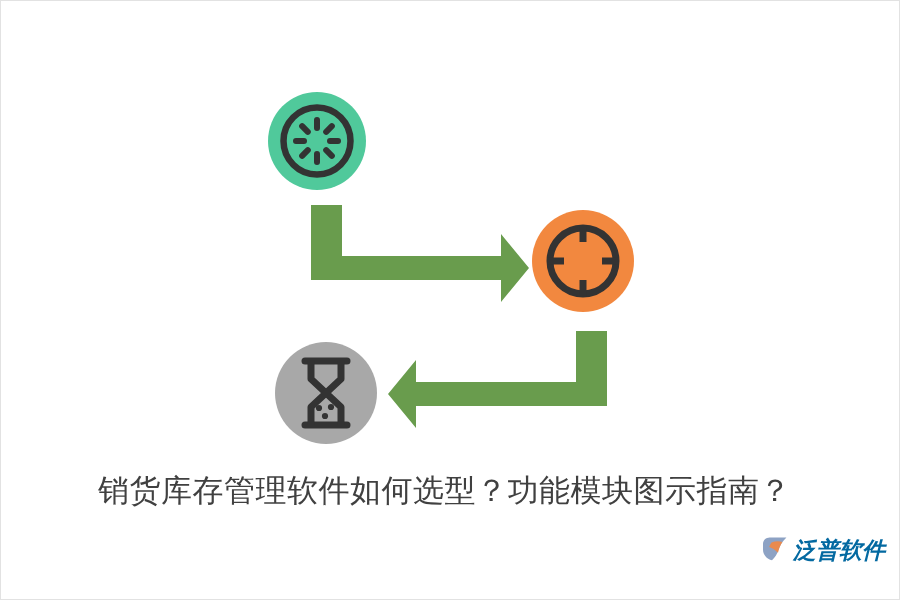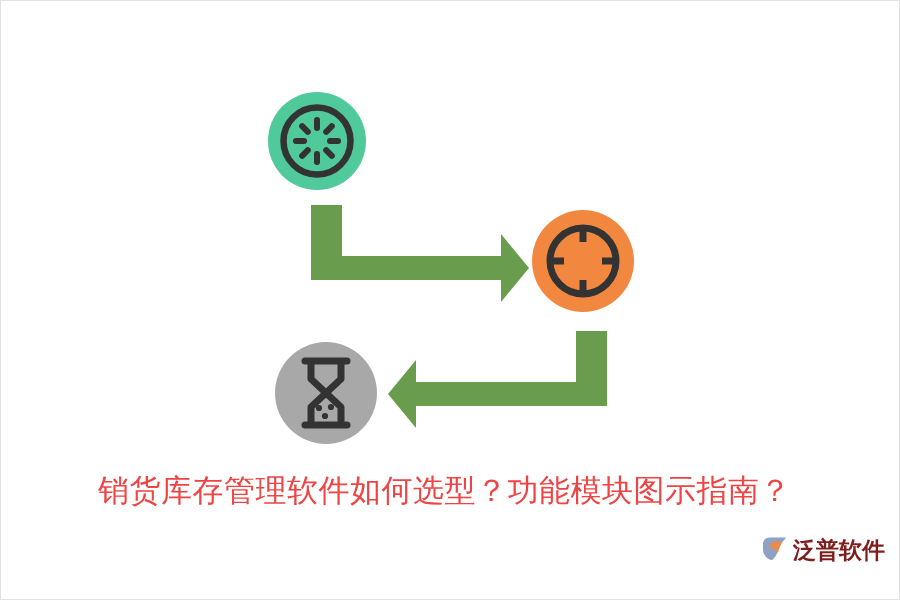--- a/index.html
+++ b/index.html
@@ -34,21 +34,21 @@
   #title-text {
     position: absolute;
     left: 0;
     top: 466px;
     width: 887px;
     text-align: center;
     font-family: "DejaVu Sans", "Liberation Sans", sans-serif;
     font-size: 31px;
     line-height: 46px;
     letter-spacing: 0.5px;
-    color: #ef4444;
+    color: #404040;
     white-space: nowrap;
     font-weight: 400;
   }
 
   
   #watermark {
     position: absolute;
     right: 14px;
     bottom: 12px;
     width: 140px;
@@ -63,24 +63,25 @@
   #watermark-mark {
     width: 30px;
     height: 30px;
     flex: 0 0 auto;
     margin-right: 3px;
   }
   #watermark-brand {
     font-family: "DejaVu Sans", "Liberation Sans", sans-serif;
     font-size: 23px;
     font-weight: 700;
-    color: #7f1d1d;
+    color: #0369a1;
     letter-spacing: 0px;
     line-height: 30px;
     white-space: nowrap;
+    font-style: italic;
   }
   #watermark-url {
     text-align: right;
     font-family: "Liberation Serif", "DejaVu Serif", serif;
     font-size: 14px;
     letter-spacing: 0.6px;
     color: #d89a7e;
     line-height: 18px;
     margin-top: -1px;
     white-space: nowrap;

